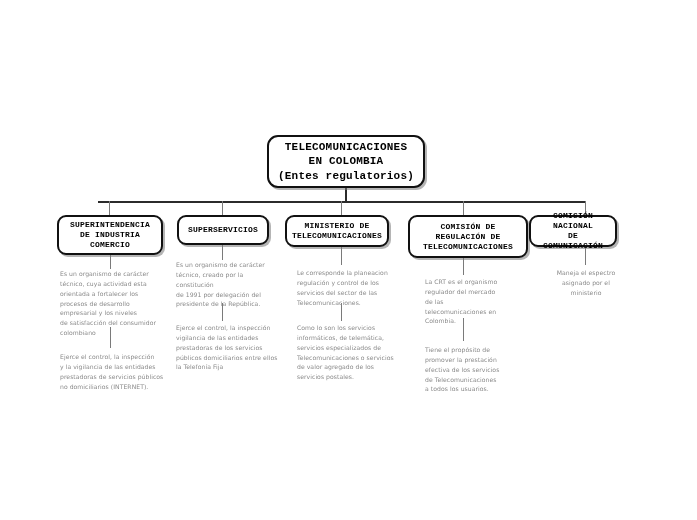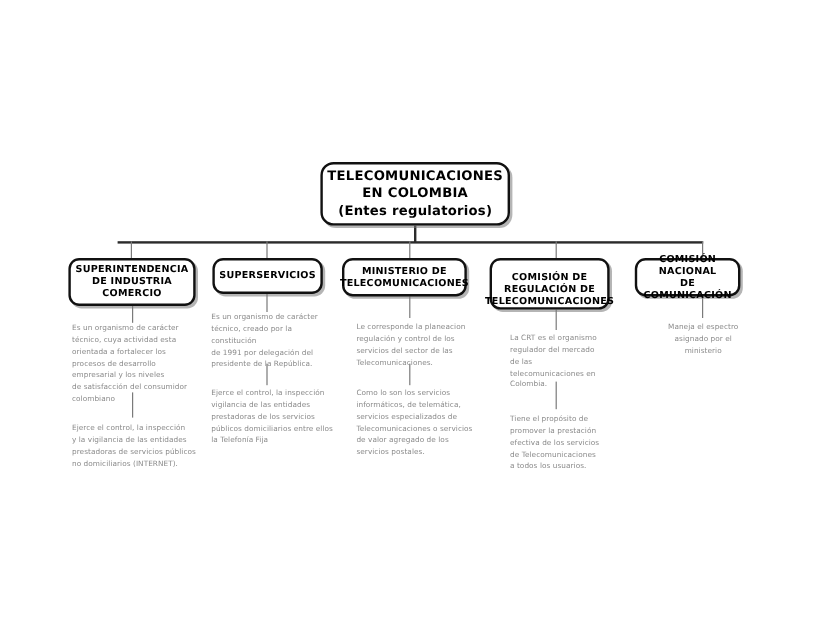--- a/index.html
+++ b/index.html
@@ -39,38 +39,39 @@
     text-align: center;
     color: #000000;
     font-weight: bold;
     letter-spacing: 0.2px;
   }
   .node-label {
     display: block;
     line-height: 1.25;
     white-space: pre-line;
     padding: 0 8px;
+    font-family: Liberation Mono, monospace;
   }
 
   #root-node {
     left: 267px;
     top: 135px;
     width: 158px;
     height: 53px;
     border-radius: 11px;
     font-size: 11px;
   }
   #root-node .node-label { line-height: 1.3; }
 
   .branch-node { font-size: 8px; }
 
   #node-sic      { left: 57px;  top: 215px; width: 106px; height: 40px; }
   #node-super    { left: 177px; top: 215px; width: 92px;  height: 30px; }
   #node-min      { left: 285px; top: 215px; width: 104px; height: 32px; }
-  #node-crt      { left: 408px; top: 215px; width: 100px; height: 43px; align-items: flex-end; }
+  #node-crt      { left: 408px; top: 215px; width: 120px; height: 43px; }
   #node-cnc      { left: 529px; top: 215px; width: 88px; height: 32px; }
 
   
   .note {
     position: absolute;
     color: #8a8a8a;
     font-size: 6.1px;
     line-height: 1.62;
     white-space: pre-line;
     letter-spacing: 0.05px;

